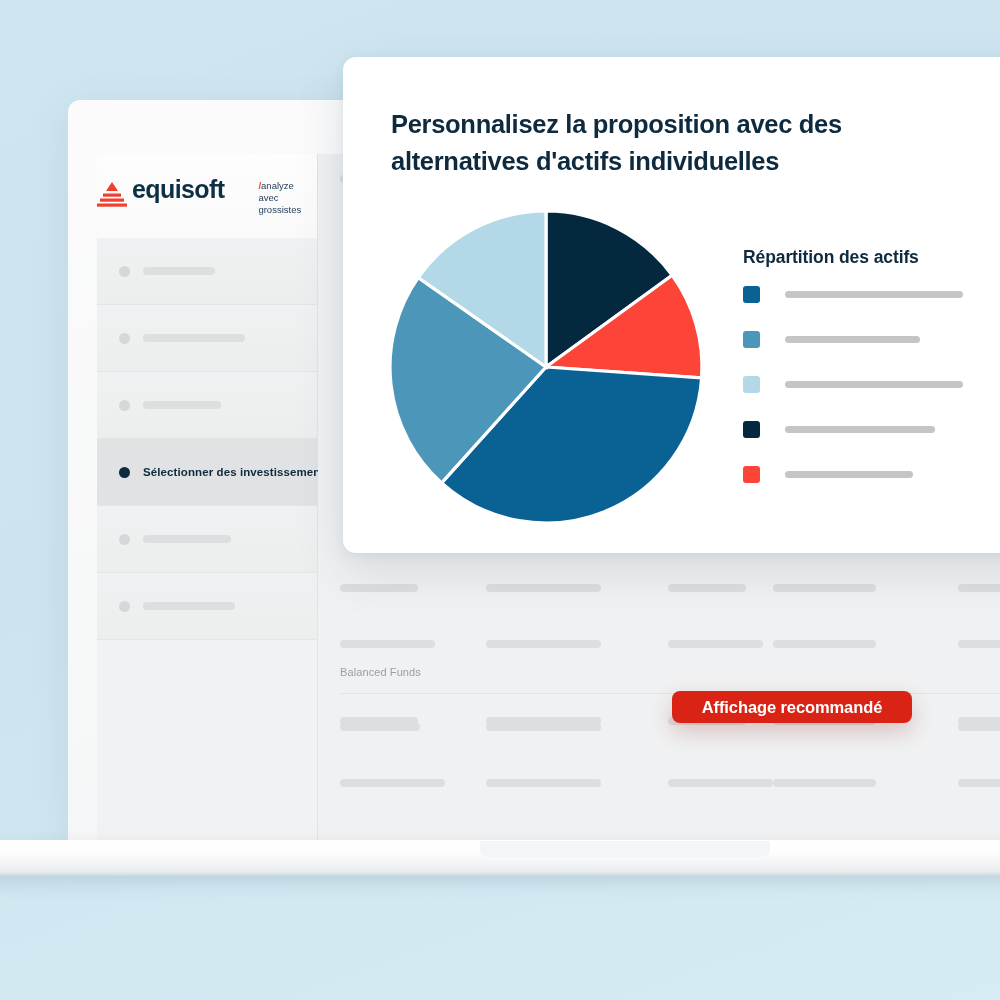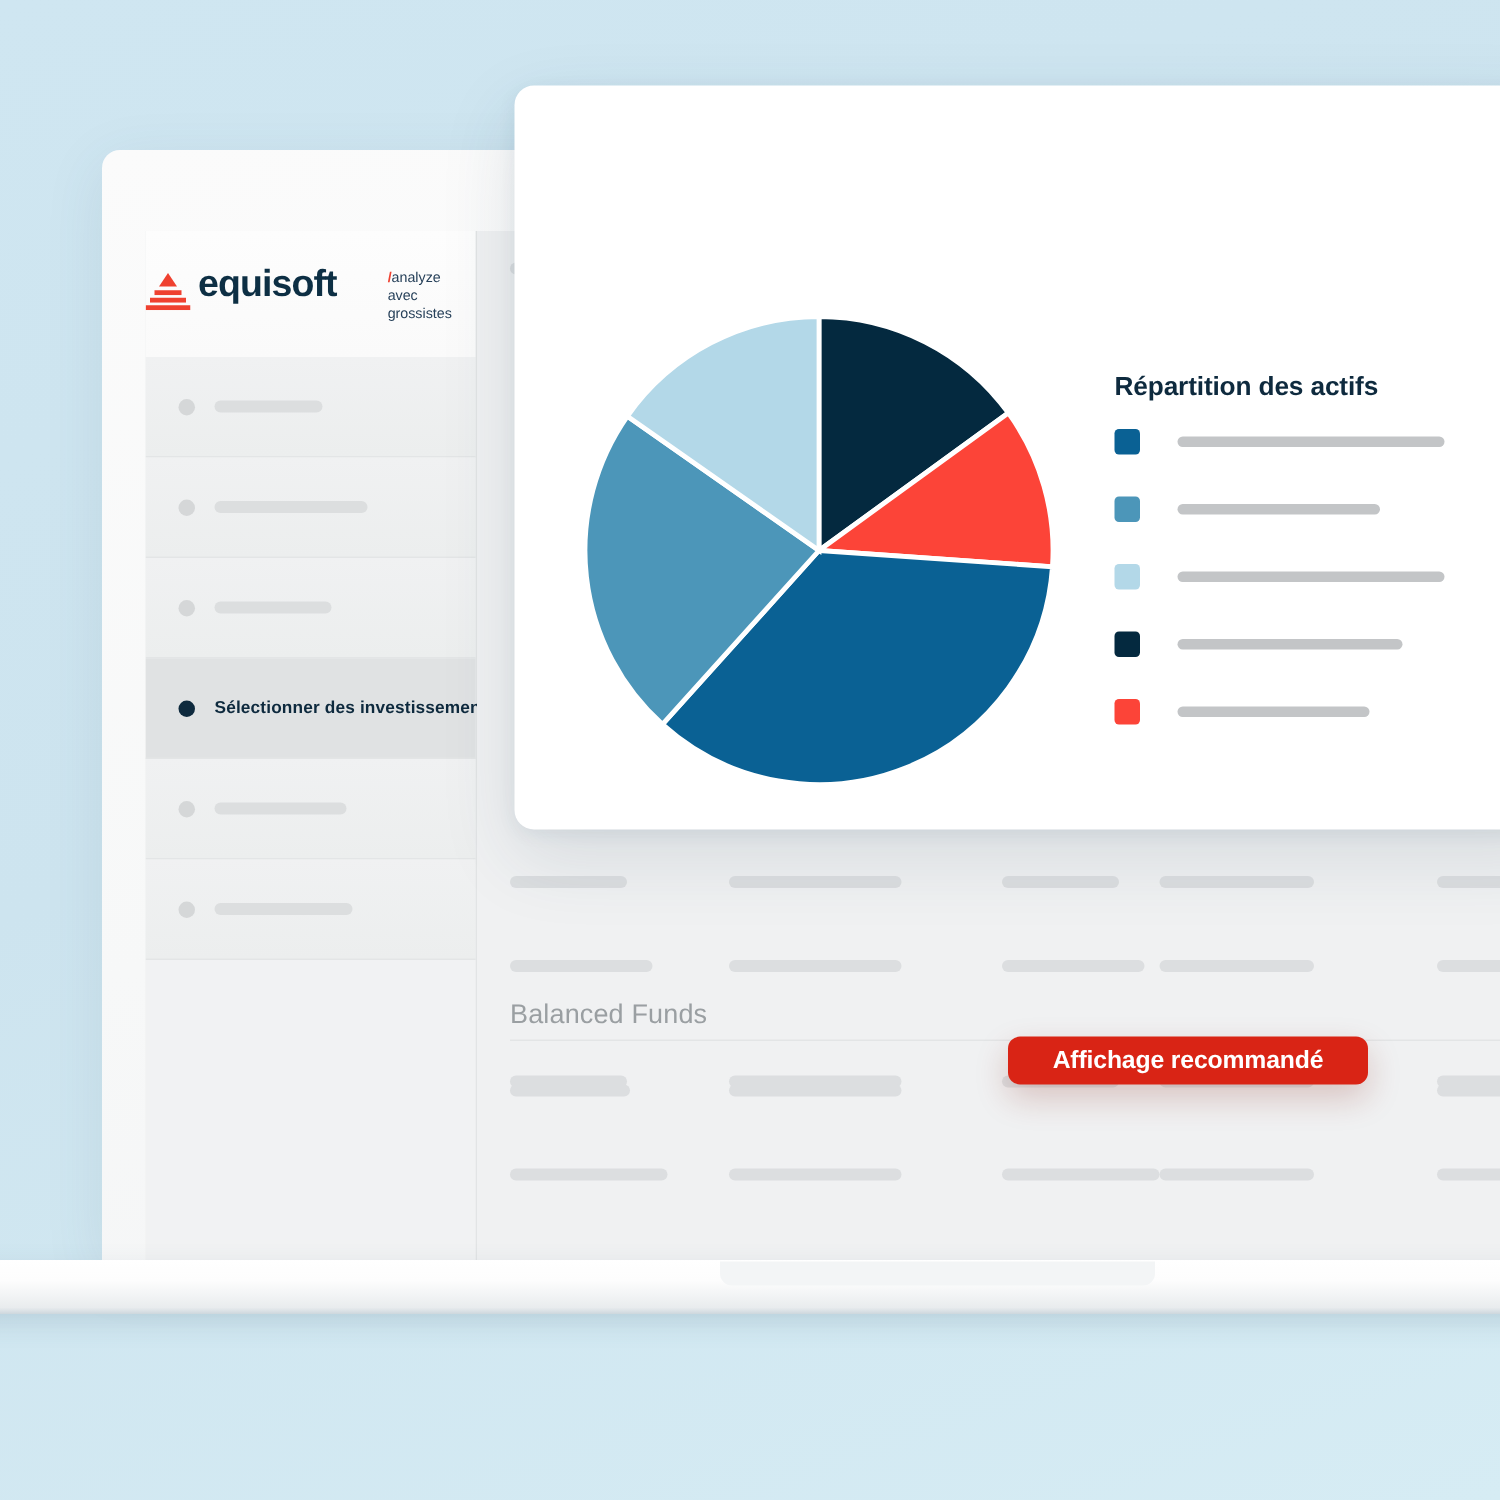--- a/index.html
+++ b/index.html
@@ -144,21 +144,21 @@
   .tbl-row .cell {
     position: absolute;
     top: 21px;
     height: 8px;
     border-radius: 4px;
     background: #dcdee0;
   }
   .section-label {
     position: absolute;
     left: 22px;
-    font-size: 18px;
+    font-size: 11px;
     color: #9a9fa2;
     letter-spacing: .1px;
   }
   .divider {
     position: absolute;
     left: 22px; right: 0;
     height: 1px;
     background: #e3e5e6;
   }
 
@@ -346,20 +346,21 @@
         <span class="cell" style="left:350px; width:105px"></span>
         <span class="cell" style="left:455px; width:103px"></span>
         <span class="cell" style="left:640px; width:80px"></span>
       </div>
 
     </div>
   </div>
 
   <div id="modal">
 
+    <h1 id="modal-title">Personnalisez la proposition avec des alternatives d'actifs individuelles</h1>
 
     <div id="pie-wrap">
       <svg id="pie-svg" width="320" height="320" viewBox="0 0 320 320">
           <path d="M 160 160 L 160 4 A 156 156 0 0 1 286.2066511224918 68.30550064237418 Z" fill="#04293f" stroke="#ffffff" stroke-width="3.2"></path>
           <path d="M 160 160 L 286.2066511224918 68.30550064237418 A 156 156 0 0 1 315.6199918405326 170.88200990408356 Z" fill="#fc4438" stroke="#ffffff" stroke-width="3.2"></path>
           <path d="M 160 160 L 315.6199918405326 170.88200990408356 A 156 156 0 0 1 55.61562540801812 275.9305927744735 Z" fill="#0a6194" stroke="#ffffff" stroke-width="3.2"></path>
           <path d="M 160 160 L 55.61562540801812 275.9305927744735 A 156 156 0 0 1 32.212281090917244 70.52207592923685 Z" fill="#4c96b9" stroke="#ffffff" stroke-width="3.2"></path>
           <path d="M 160 160 L 32.212281090917244 70.52207592923685 A 156 156 0 0 1 159.99999999999997 4 Z" fill="#b3d8e8" stroke="#ffffff" stroke-width="3.2"></path>
         </svg>
     </div>

